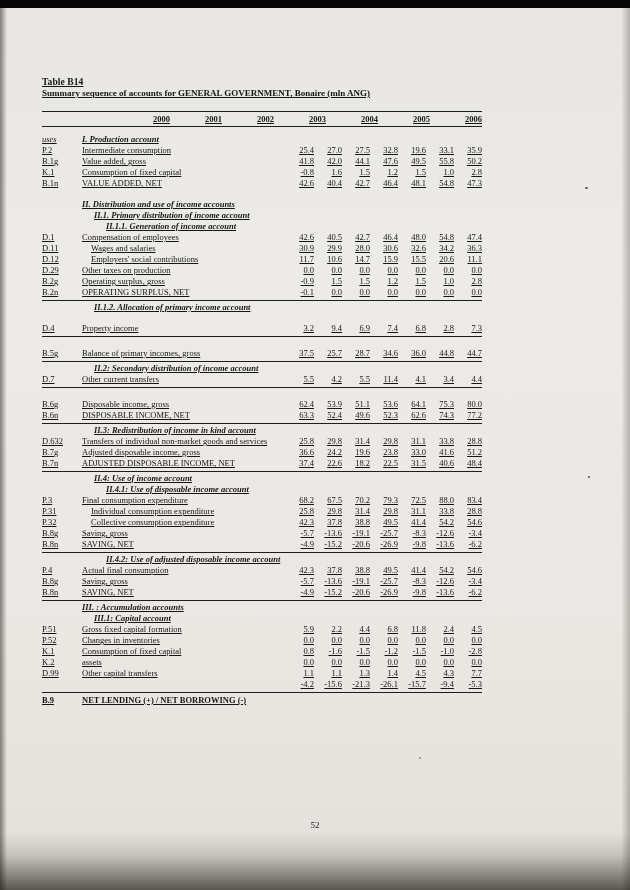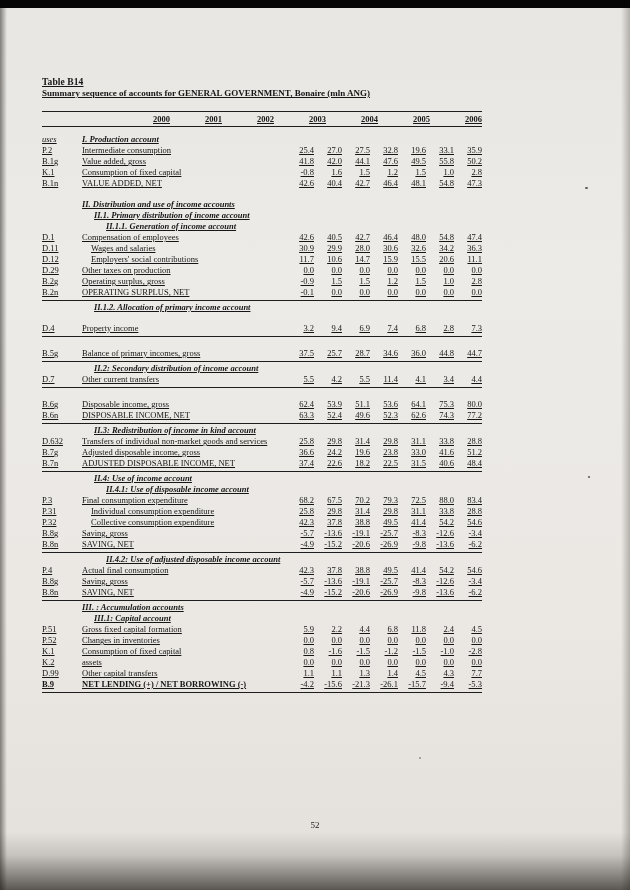--- a/index.html
+++ b/index.html
@@ -32,21 +32,21 @@
 
   #rows { margin-top:7px; }
   .trow { display:grid; grid-template-columns:40px 1fr repeat(7, 28px);
     font-size:8.5px; line-height:11px; height:11px; }
   .trow .label { white-space:nowrap; overflow:visible; }
   .sec .label { grid-column:2 / -1; font-weight:bold; font-style:italic; }
   .sec .code { font-style:italic; }
   .label.ind1 { padding-left:9px; }
   .sec .label.ind1 { padding-left:12px; }
   .sec .label.ind2 { padding-left:24px; }
-  .bold .code, .bold .label { font-weight:bold; }
+  .bold .code, .bold .label { font-weight:bold;margin-top:16px; }
 
   .gap { height:10px; }
   .rule { height:1px; background:#1d1d1d; margin:2px 0 1px 0; }
 
   .pageno { position:absolute; top:820px; left:0; width:630px; text-align:center;
     font-size:9px; color:#222; }
 
   .speck { position:absolute; background:#55524d; border-radius:50%; }
   .speck.s1 { left:585px; top:187px; width:3px; height:2px; }
   .speck.s2 { left:588px; top:476px; width:2px; height:2px; }

